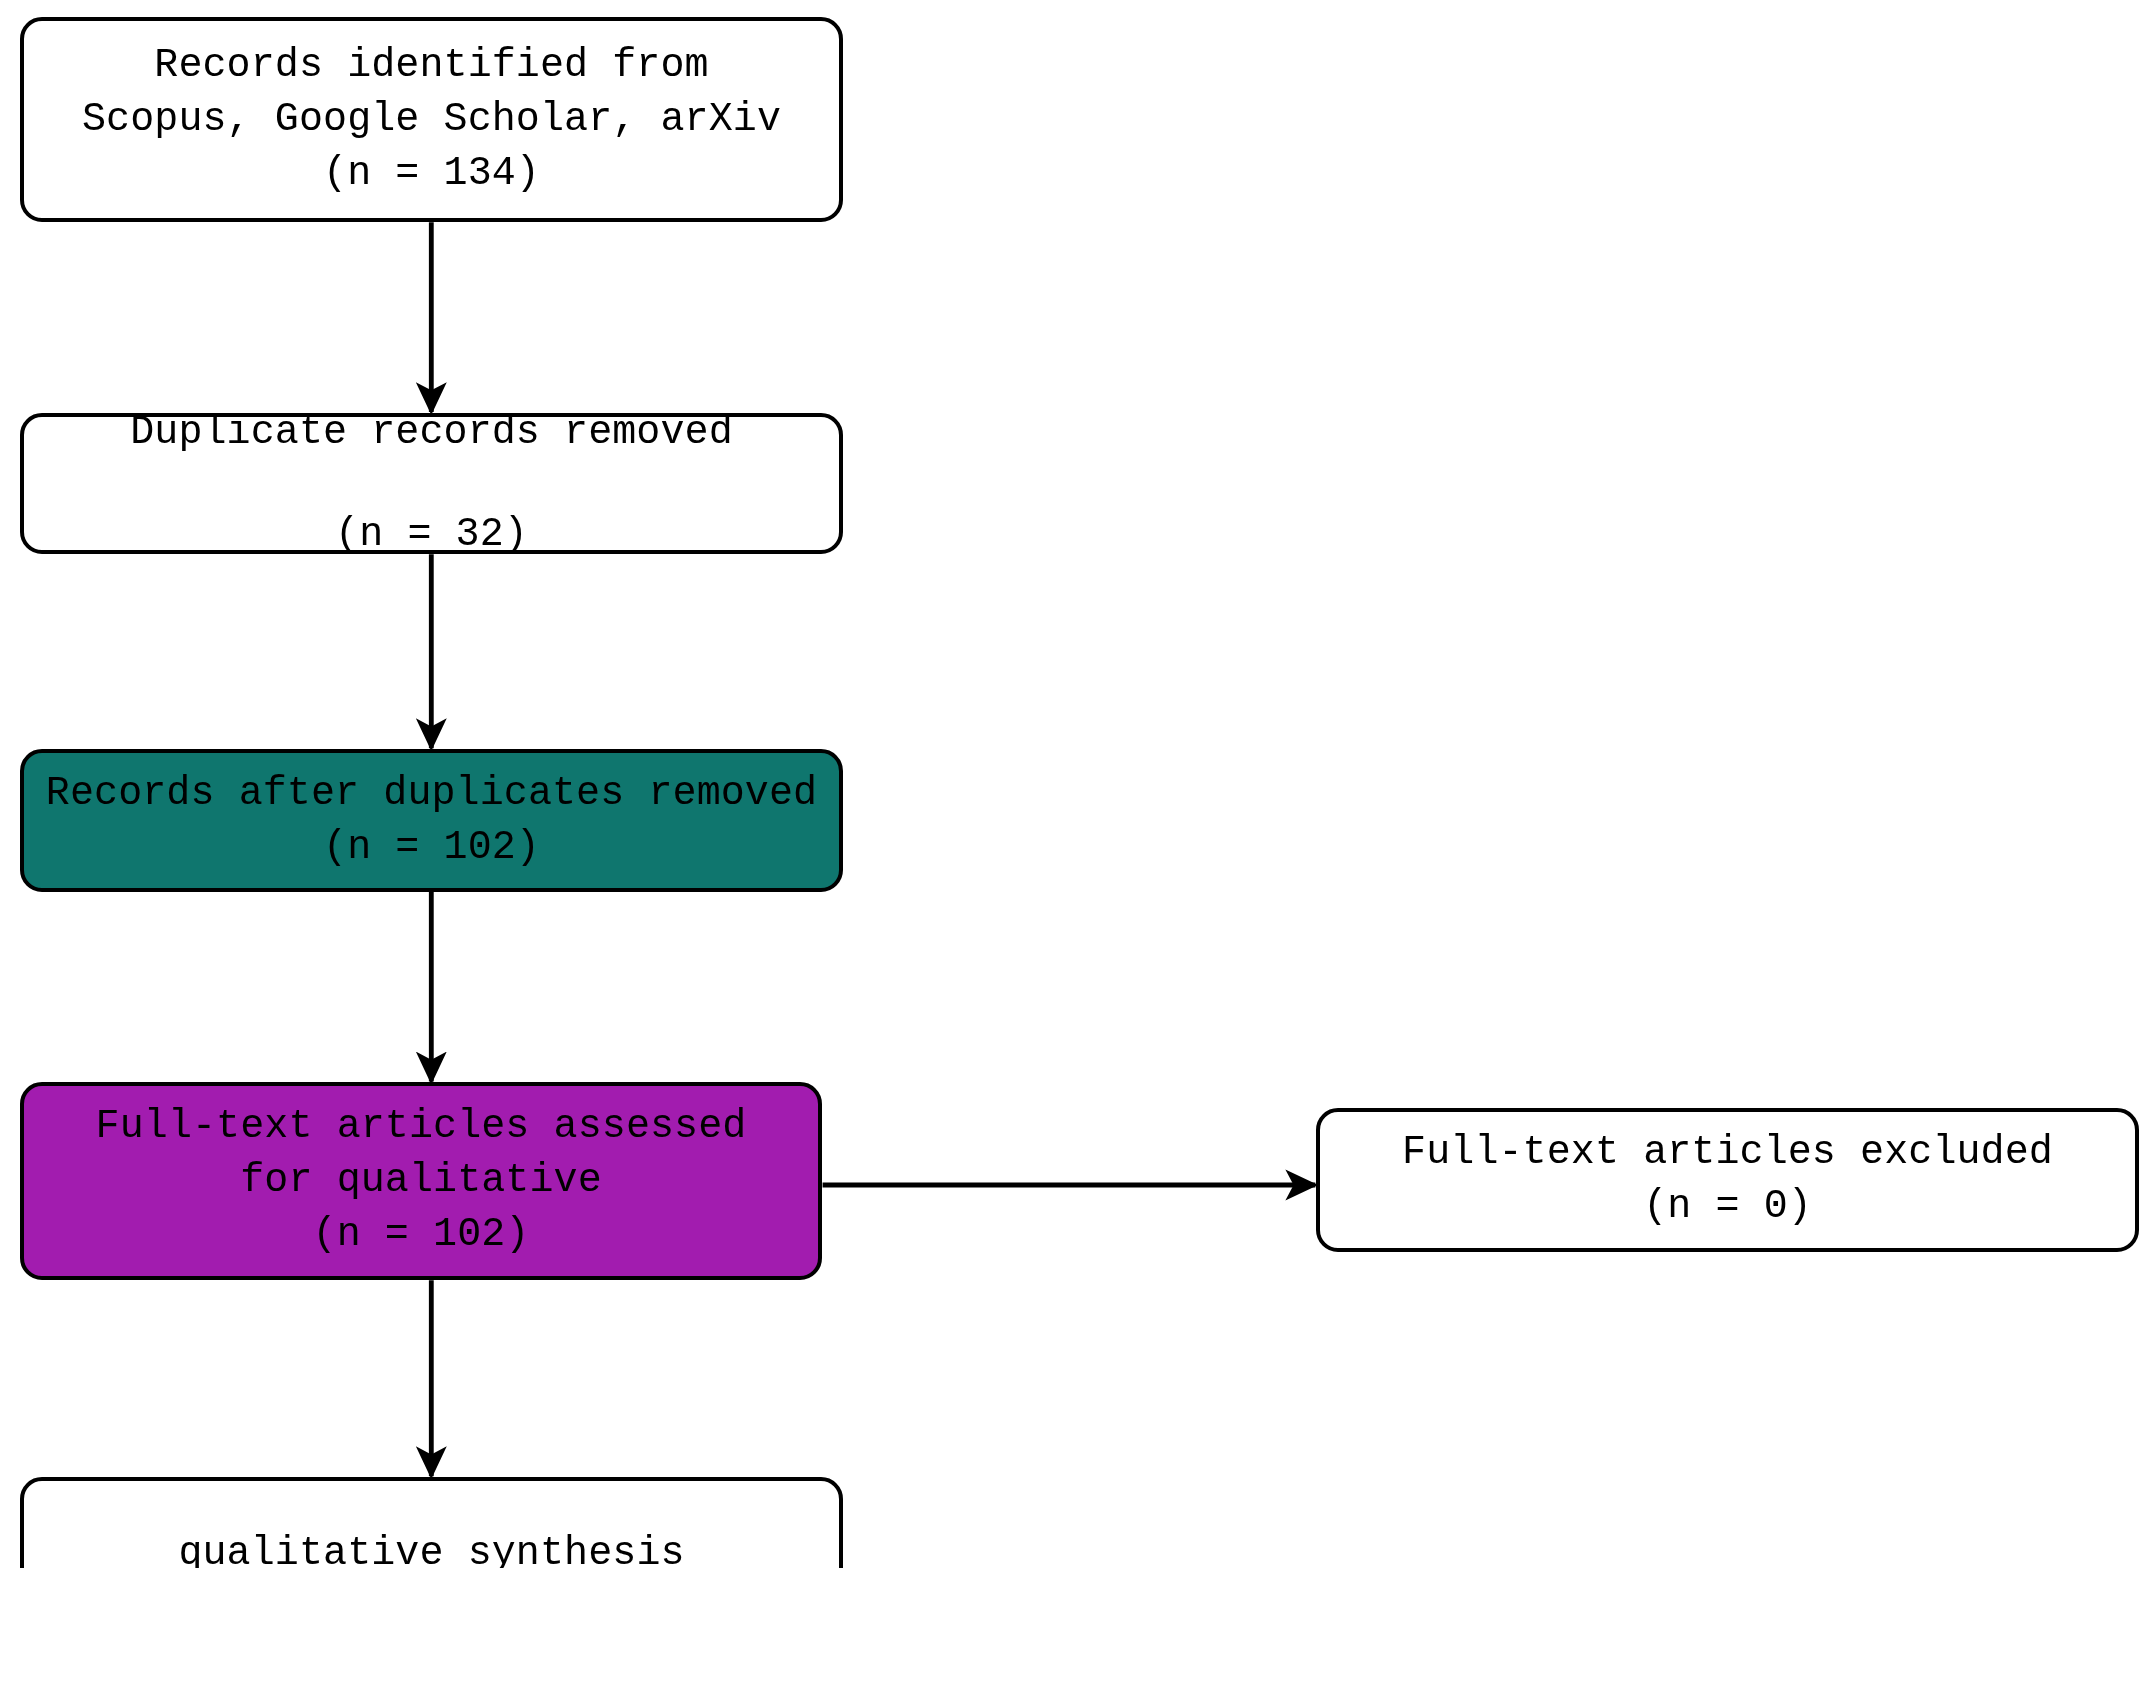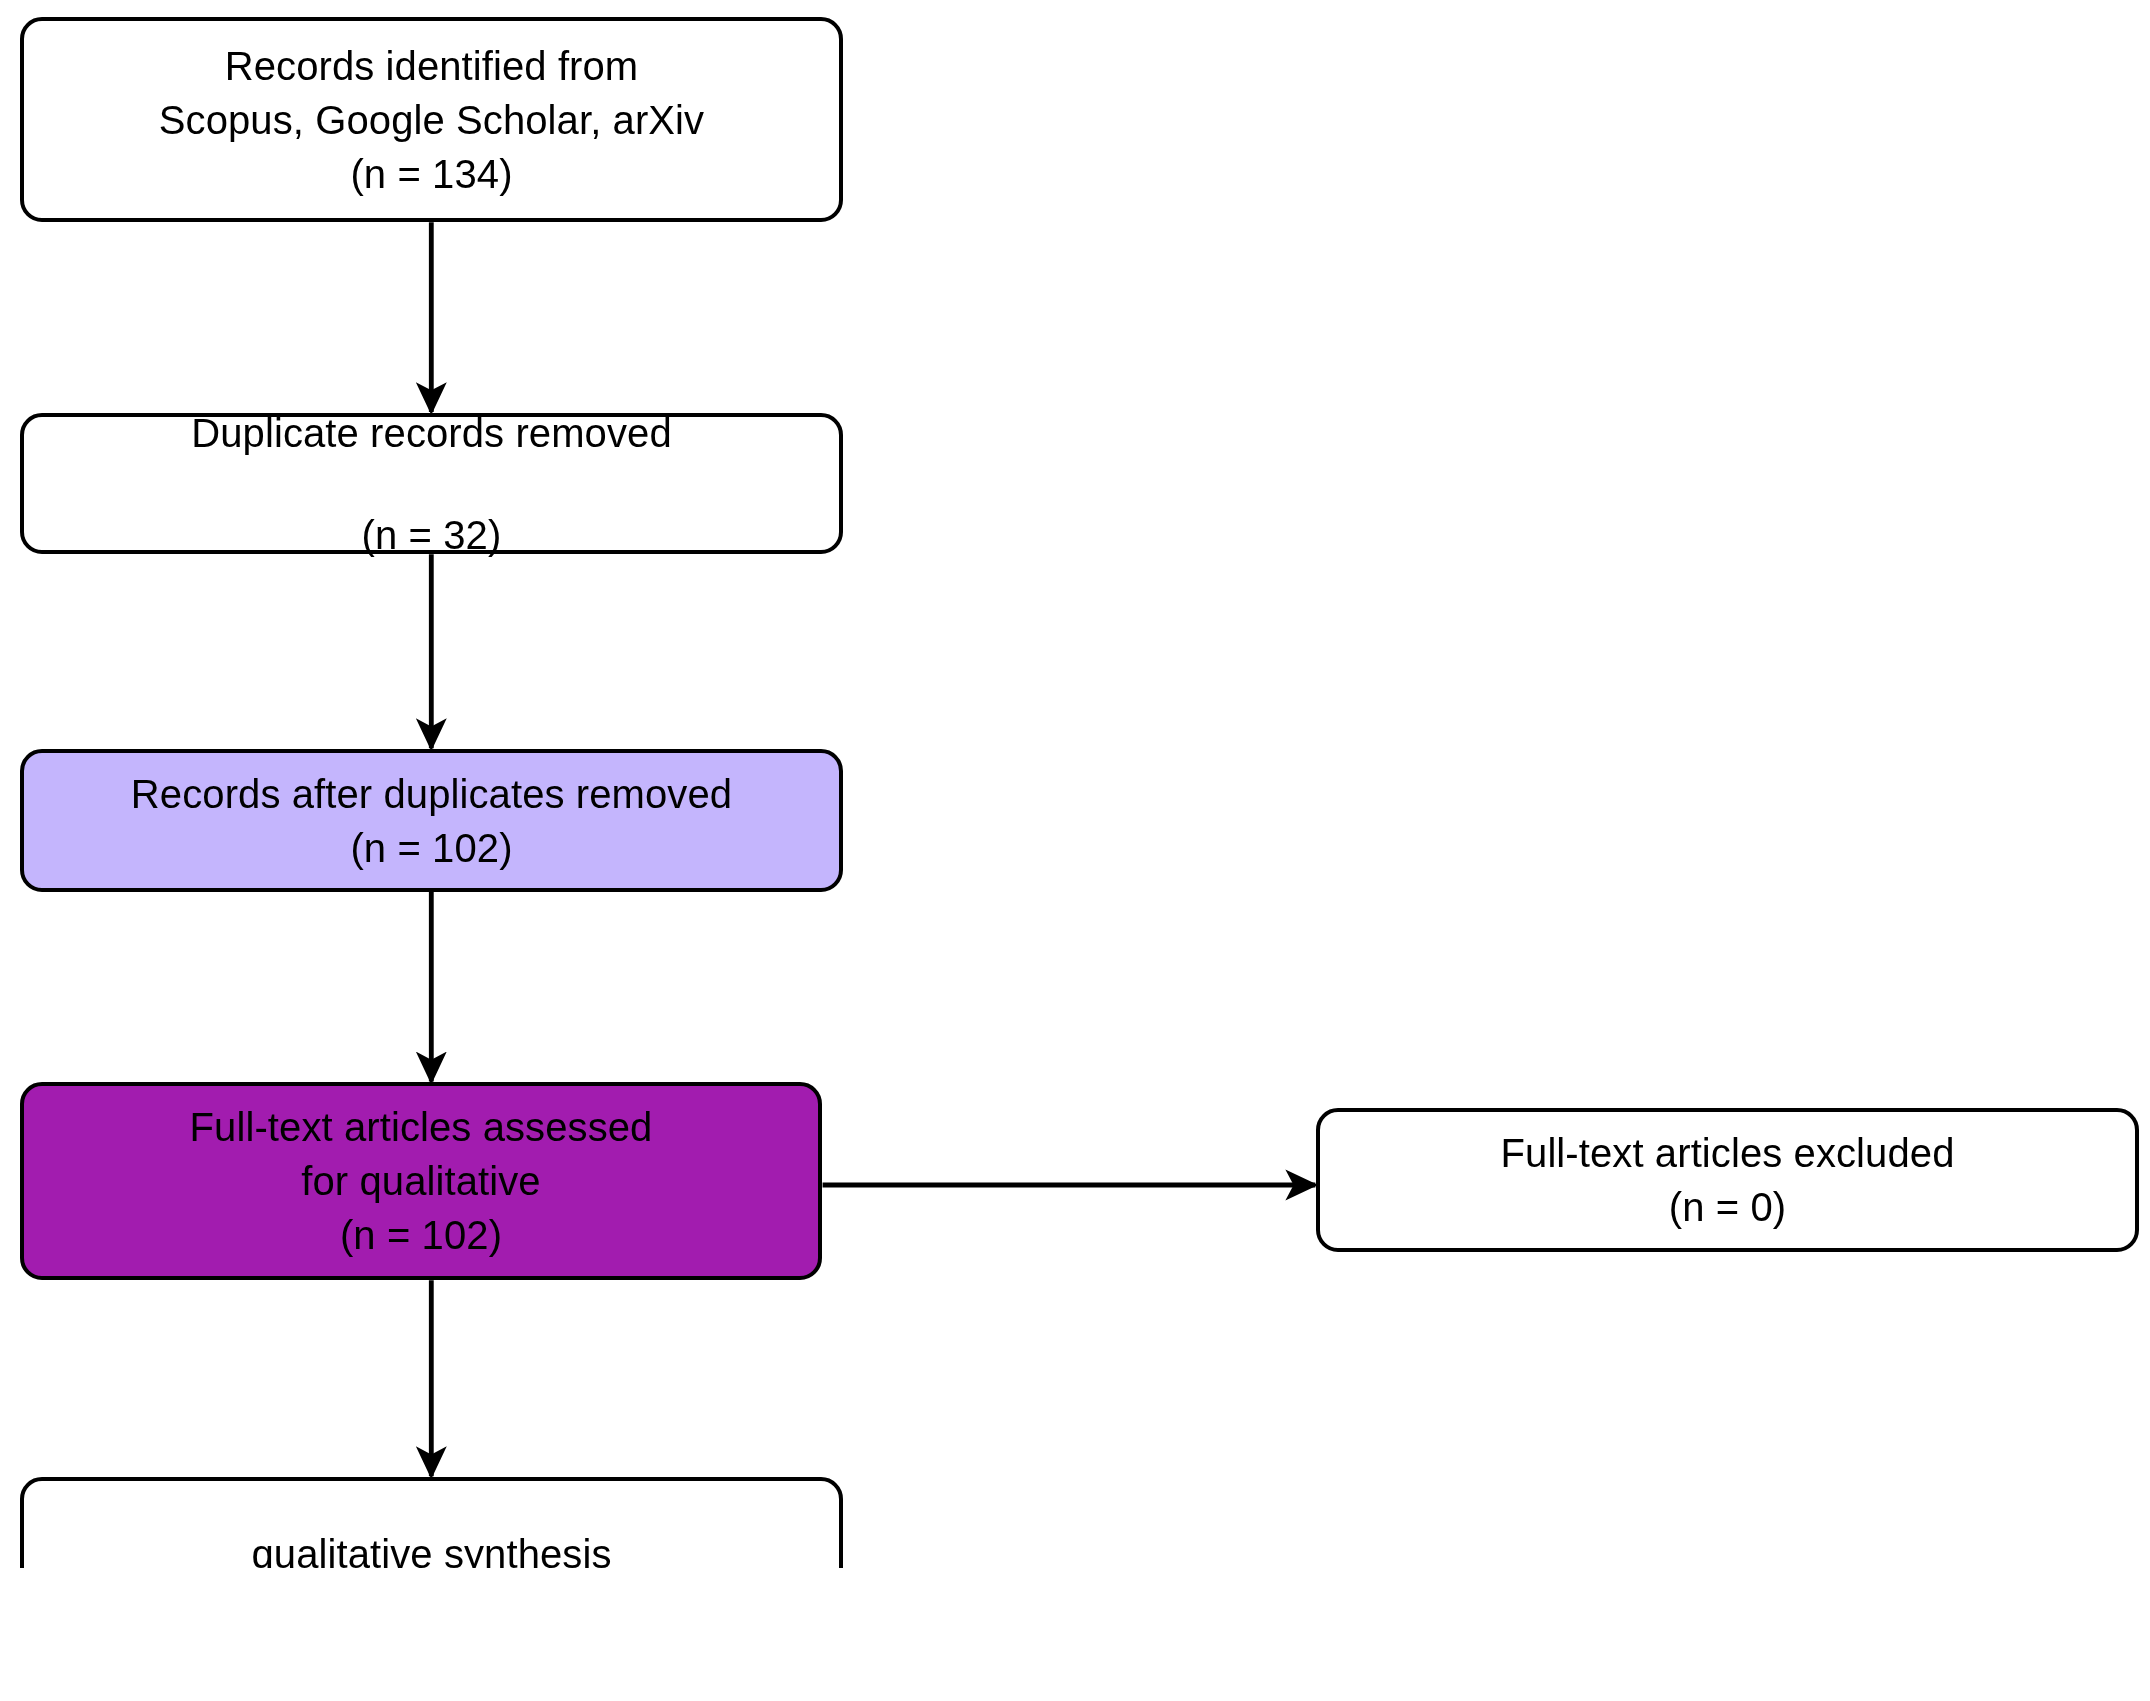--- a/index.html
+++ b/index.html
@@ -7,21 +7,21 @@
     margin: 0;
     padding: 0;
     background: #ffffff;
   }
   #canvas {
     position: relative;
     width: 2151px;
     height: 1568px;
     background: #ffffff;
     overflow: hidden;
-    font-family: Liberation Sans, sans-serif;
+    font-family: Liberation Mono, monospace;
   }
   .flow-svg {
     position: absolute;
     left: 0;
     top: 0;
     width: 2151px;
     height: 1702px;
   }
   .node-box {
     position: absolute;
@@ -68,21 +68,21 @@
     <span class="node-line">Records identified from</span>
     <span class="node-line">Scopus, Google Scholar, arXiv</span>
     <span class="node-line">(n = 134)</span>
   </div>
 
   <div class="node-box" style="left: 20px; top: 413px; width: 823px; height: 141px; border-color: rgb(0, 0, 0); background: rgb(255, 255, 255); gap: 48px;">
     <span class="node-line">Duplicate records removed</span>
     <span class="node-line">(n = 32)</span>
   </div>
 
-  <div class="node-box" style="left: 20px; top: 749px; width: 823px; height: 143px; border-color: rgb(0, 0, 0); background: #c4b5fd;">
+  <div class="node-box" style="left: 20px; top: 749px; width: 823px; height: 143px; border-color: rgb(0, 0, 0); background: #0f766e;">
     <span class="node-line">Records after duplicates removed</span>
     <span class="node-line">(n = 102)</span>
   </div>
 
   <div class="node-box" style="left: 20px; top: 1082px; width: 802px; height: 198px; border-color: rgb(0, 0, 0); background: #a21caf;">
     <span class="node-line">Full-text articles assessed</span>
     <span class="node-line">for qualitative</span>
     <span class="node-line">(n = 102)</span>
   </div>
 

